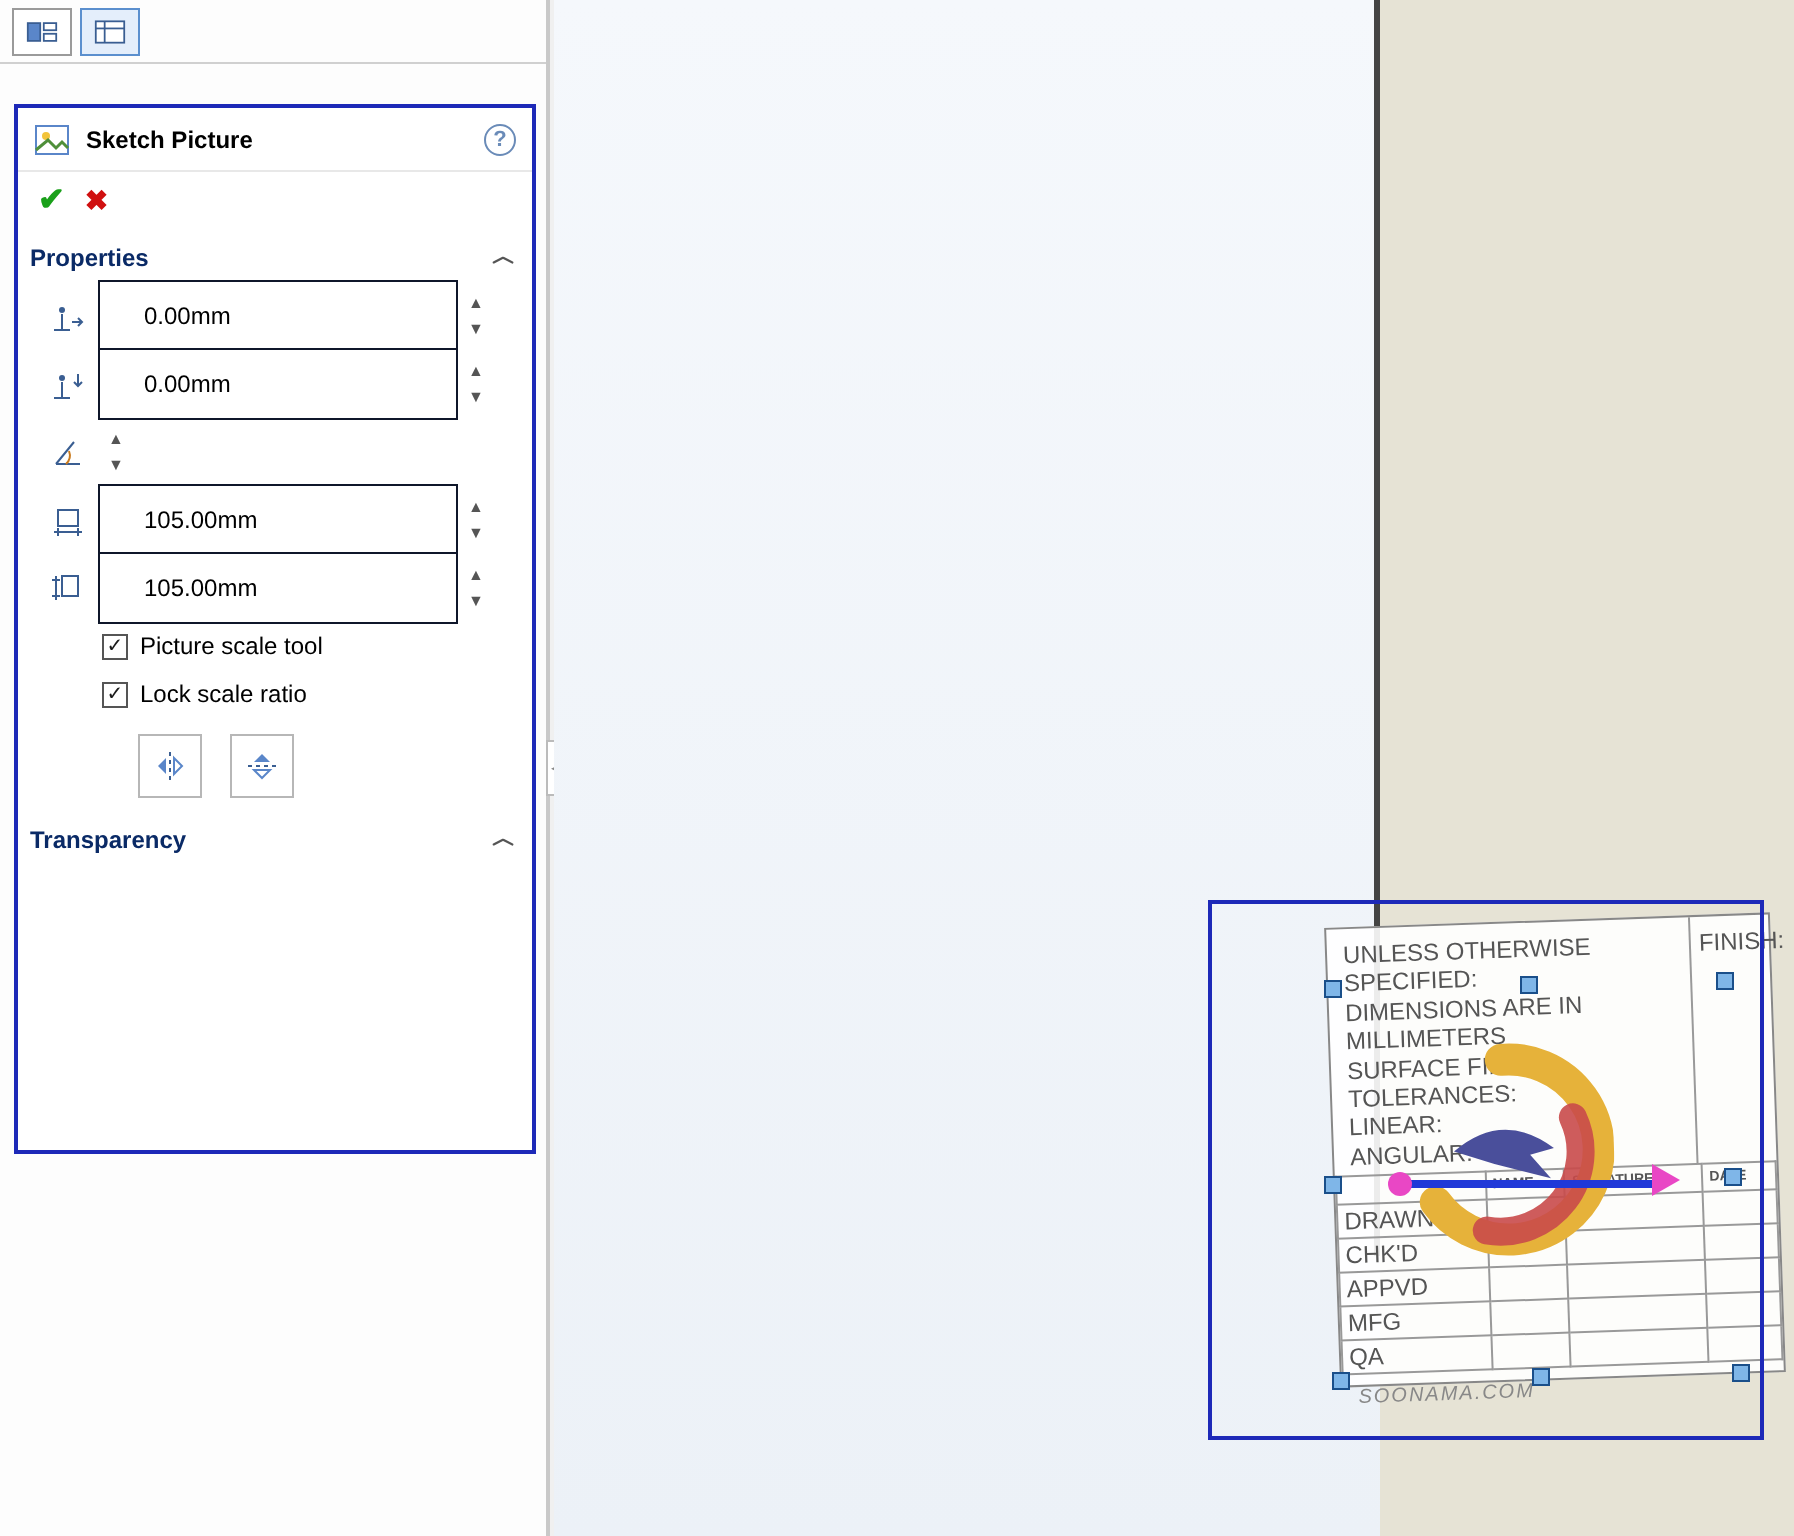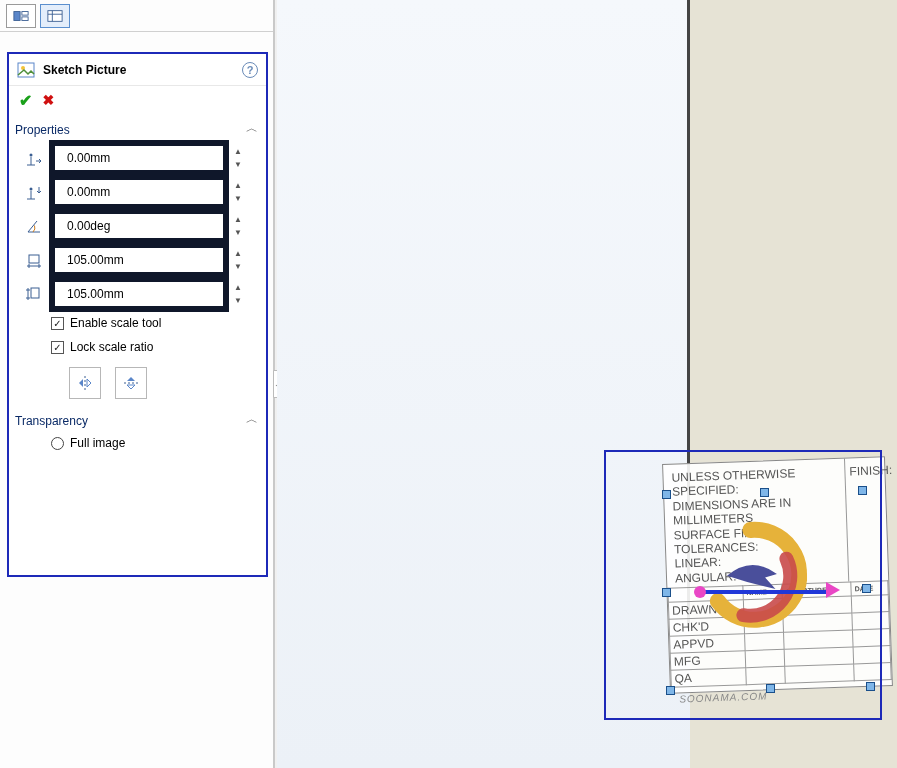--- a/index.html
+++ b/index.html
@@ -12,26 +12,26 @@
   .tab.active { background: #e4eefb; border-color:#5b8fce; }
   .tab-ico { width:16px; height:14px; display:block; }
   .panel-box { position:absolute; left:7px; top:52px; width:261px; height:525px; border:2px solid #1d29b8; background:#fff; }
   .panel-header { display:flex; align-items:center; height:32px; padding:0 8px; border-bottom:1px solid #e8e8e8; }
   .panel-header .pic-ico { width:18px; height:16px; margin-right:8px; }
   .panel-header .title { font-weight:bold; flex:1; }
   .help-ico { width:16px; height:16px; border:1.5px solid #6a8bb8; border-radius:50%; color:#6a8bb8; display:flex; align-items:center; justify-content:center; font-weight:bold; font-size:11px; }
   .confirm-row { height:28px; display:flex; align-items:center; gap:10px; padding-left:10px; }
   .check { color:#1aa01a; font-size:16px; font-weight:bold; }
   .x { color:#d01010; font-size:14px; font-weight:bold; }
-  .section-head { display:flex; align-items:flex-end; padding:6px 8px 4px 6px; color:#0a2a66; font-weight:400; background:#fff; }
+  .section-head { display:flex; align-items:center; padding:6px 8px 4px 6px; color:#0a2a66; font-weight:700; background:#fff; }
   .section-head .chev { margin-left:auto; color:#555; font-size:12px; }
   .prop-row { display:flex; align-items:center; height:34px; padding-left:10px; }
   .prop-row .ico-cell { width:30px; display:flex; align-items:center; justify-content:center; }
   .prop-row .ico-cell svg { width:18px; height:18px; }
-  .prop-input { width:180px; height:36px; border:6px solid #0f172a; padding:2px 12px; background:#fff; }
+  .prop-input { width:180px; height:36px; border:1px solid #0f172a; padding:2px 22px; background:#fff; }
   .spinner { width:14px; height:26px; display:flex; flex-direction:column; margin-left:2px; }
   .spinner .sp { flex:1; display:flex; align-items:center; justify-content:center; color:#555; font-size:8px; cursor:pointer; }
   .check-row { display:flex; align-items:center; height:24px; padding-left:42px; gap:6px; }
   .chk { width:13px; height:13px; border:1px solid #555; display:flex; align-items:center; justify-content:center; font-size:10px; color:#1a1a1a; background:#fff; }
   .btn-row { display:flex; gap:14px; padding:8px 0 6px 60px; }
   .tool-btn { width:32px; height:32px; border:1px solid #b7b7b7; background:#fff; display:flex; align-items:center; justify-content:center; }
   .tool-btn svg { width:18px; height:18px; }
   .radio-row { display:flex; align-items:center; height:22px; padding-left:42px; gap:6px; }
   .radio { width:13px; height:13px; border:1.5px solid #444; border-radius:50%; display:flex; align-items:center; justify-content:center; background:#fff; }
   .radio .dot { width:7px; height:7px; border-radius:50%; background:#222; display:none; }
@@ -137,21 +137,20 @@
           <div class="sp">▼</div>
         </div>
     </div>
     <div class="prop-row">
       <div class="ico-cell">
           <svg viewBox="0 0 18 18">
             <path d="M3 15 H15 M3 15 L12 4" stroke="#3a5e92" fill="none"></path>
             <path d="M8 15 A6 6 0 0 0 9.5 8.5" stroke="#c97a1d" fill="none"></path>
           </svg>
         </div>
-      <input class="prop-input" value="0.00deg" style="">
       <div class="spinner">
           <div class="sp">▲</div>
           <div class="sp">▼</div>
         </div>
     </div>
     <div class="prop-row">
       <div class="ico-cell">
           <svg viewBox="0 0 18 18">
             <rect x="4" y="4" width="10" height="8" fill="none" stroke="#3a5e92"></rect>
             <path d="M2 15 h14 m-12 -2 v4 m10 -4 v4" stroke="#3a5e92" fill="none"></path>
@@ -172,21 +171,21 @@
         </div>
       <input class="prop-input" value="105.00mm" style="">
       <div class="spinner">
           <div class="sp">▲</div>
           <div class="sp">▼</div>
         </div>
     </div>
 
     <div class="check-row">
       <span class="chk">✓</span>
-      <span>Enable scale tool</span>
+      <span>Picture scale tool</span>
     </div>
     <div class="check-row">
       <span class="chk">✓</span>
       <span>Lock scale ratio</span>
     </div>
 
     <div class="btn-row">
       <div class="tool-btn">
         <svg viewBox="0 0 18 18">
             <path d="M9 2 V16" stroke="#3a5e92" stroke-dasharray="2 2"></path>
@@ -199,24 +198,20 @@
             <path d="M2 9 H16" stroke="#3a5e92" stroke-dasharray="2 2"></path>
             <path d="M5 7 L9 3 13 7 Z" fill="#5a86c9"></path>
             <path d="M5 11 L9 15 13 11 Z" fill="none" stroke="#5a86c9"></path>
           </svg>
       </div>
     </div>
 
     <div class="section-head">
       <span>Transparency</span>
       <span class="chev">︿</span>
-    </div>
-    <div class="radio-row">
-      <span class="radio"></span>
-      <span>Full image</span>
     </div>
   </div>
 </div>
 
 <div class="split-handle">◂</div>
 
 <div class="canvas">
   <div class="sheet-bg"></div>
   <div class="sheet-edge-v"></div>
 </div>

